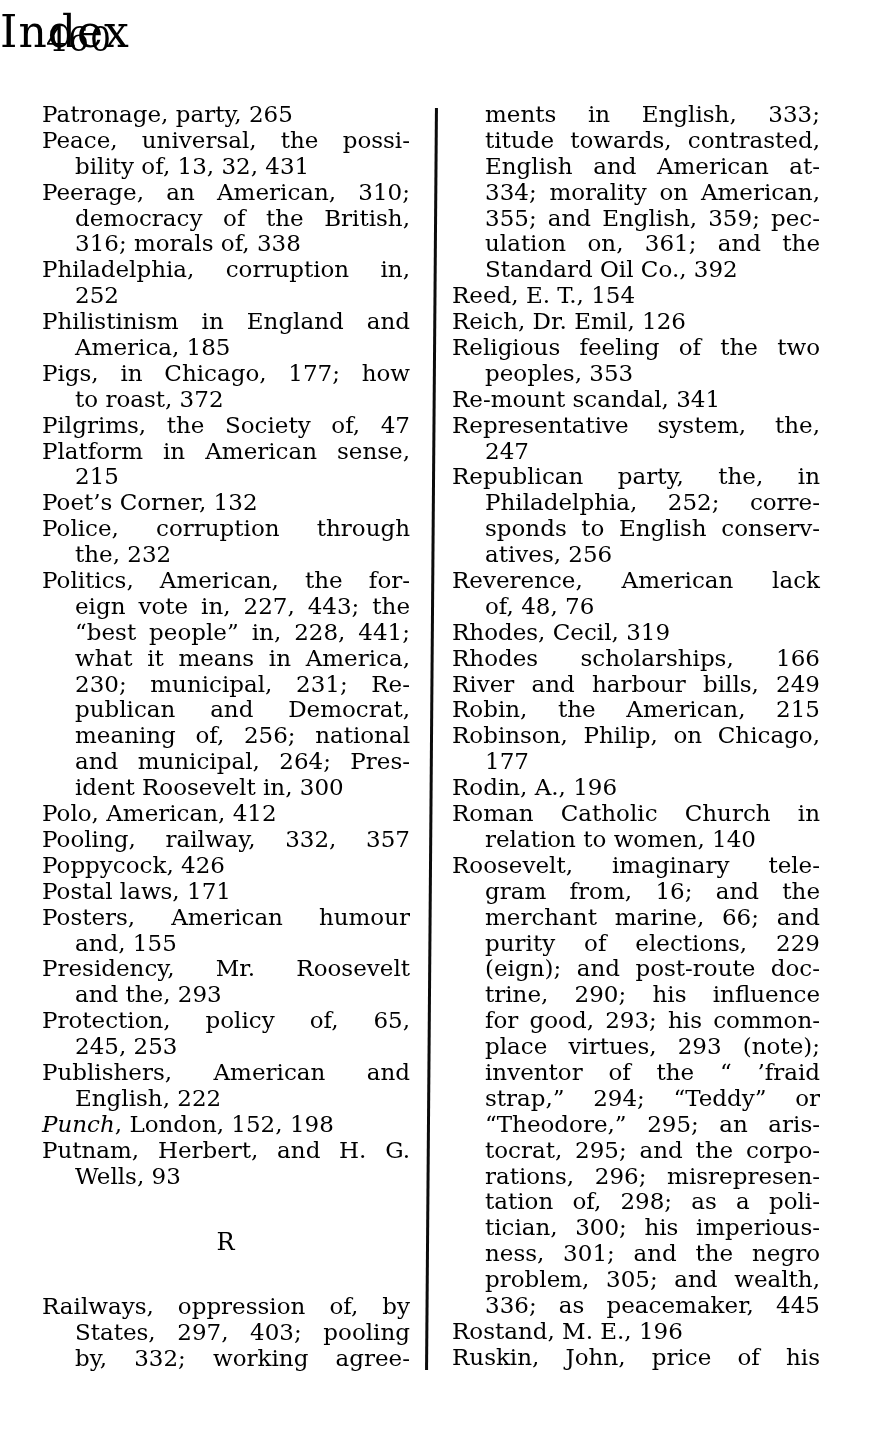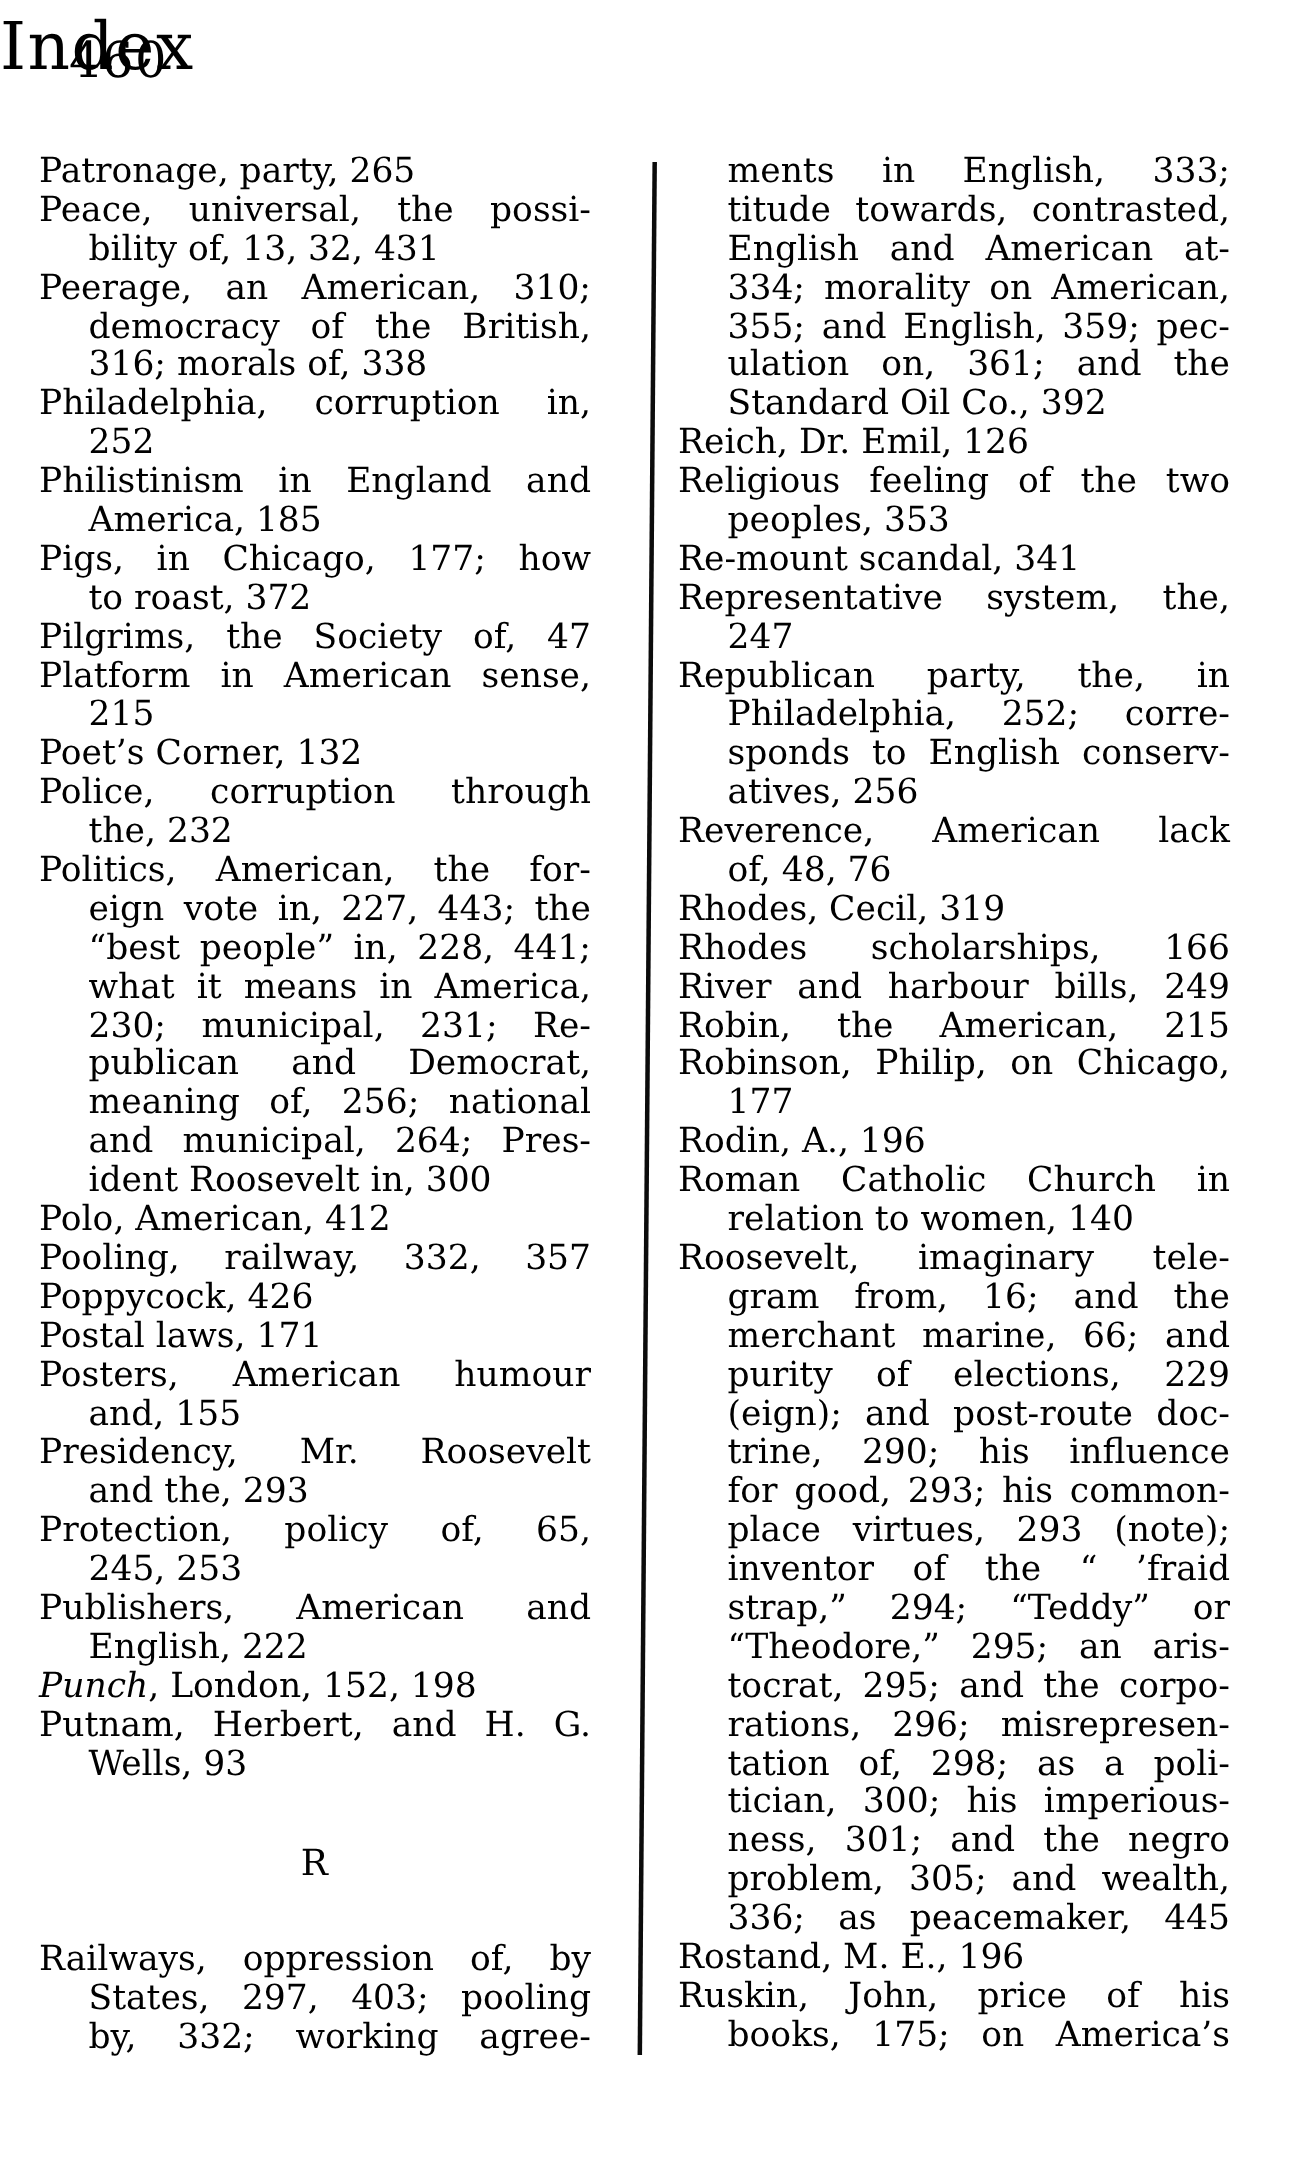--- a/index.html
+++ b/index.html
@@ -34,21 +34,21 @@
     background: #0b0b0b;
     transform: rotate(0.45deg);
   }
 
   .col {
     position: absolute;
     top: 102px;
     width: 368px;
     font-size: 23px;
   }
-  .col-left  { left: 26px; }
+  .col-left  { left: 42px; }
   .col-right { left: 452px; }
 
   .line {
     height: 25.9px;
     line-height: 25.9px;
     white-space: nowrap;
     overflow: visible;
   }
   .line.just {
     white-space: normal;
@@ -124,20 +124,21 @@
       <div class="line ind just">by, 332; working agree-</div>
     </div>
   <div class="col col-right" id="col-right">
       <div class="line ind just">ments in English, 333;</div>
       <div class="line ind just">titude towards, contrasted,</div>
       <div class="line ind just">English and American at-</div>
       <div class="line ind just">334; morality on American,</div>
       <div class="line ind just">355; and English, 359; pec-</div>
       <div class="line ind just">ulation on, 361; and the</div>
       <div class="line ind">Standard Oil Co., 392</div>
+      <div class="line">Reed, E. T., 154</div>
       <div class="line">Reich, Dr. Emil, 126</div>
       <div class="line just">Religious feeling of the two</div>
       <div class="line ind">peoples, 353</div>
       <div class="line">Re-mount scandal, 341</div>
       <div class="line just">Representative system, the,</div>
       <div class="line ind">247</div>
       <div class="line just">Republican party, the, in</div>
       <div class="line ind just">Philadelphia, 252; corre-</div>
       <div class="line ind just">sponds to English conserv-</div>
       <div class="line ind">atives, 256</div>
@@ -165,15 +166,14 @@
       <div class="line ind just">“Theodore,” 295; an aris-</div>
       <div class="line ind just">tocrat, 295; and the corpo-</div>
       <div class="line ind just">rations, 296; misrepresen-</div>
       <div class="line ind just">tation of, 298; as a poli-</div>
       <div class="line ind just">tician, 300; his imperious-</div>
       <div class="line ind just">ness, 301; and the negro</div>
       <div class="line ind just">problem, 305; and wealth,</div>
       <div class="line ind just">336; as peacemaker, 445</div>
       <div class="line">Rostand, M. E., 196</div>
       <div class="line just">Ruskin, John, price of his</div>
-      <div class="line ind just">books, 175; on America’s</div>
     </div>
 </div>
 
 </body></html>

